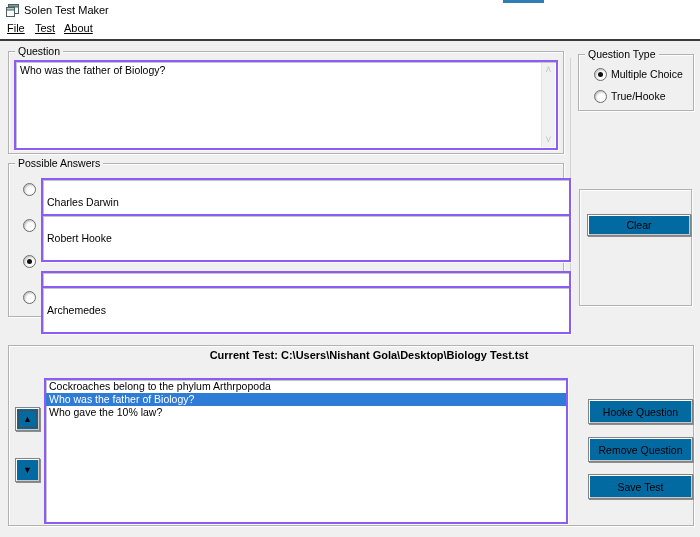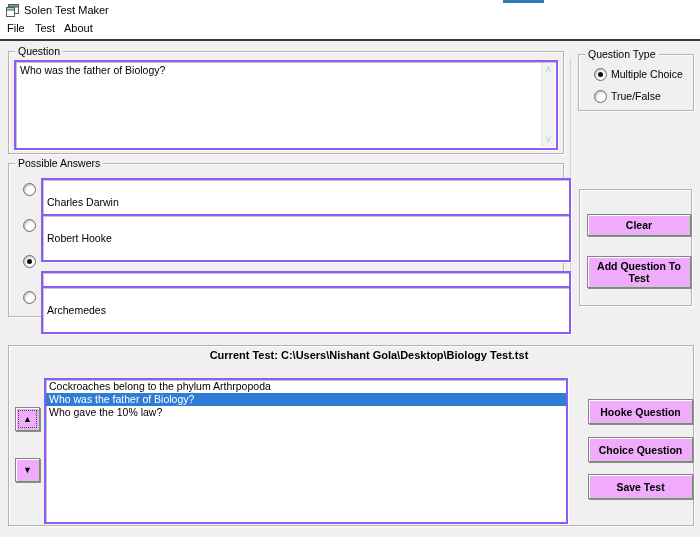--- a/index.html
+++ b/index.html
@@ -7,21 +7,21 @@
        font-family:"Liberation Sans","DejaVu Sans",sans-serif;
        -webkit-font-smoothing:antialiased;color:#000;}
   #app{position:relative;width:700px;height:537px;background:#f0f0f0;font-size:10.5px;}
 
   
   .chrome{position:absolute;left:0;top:0;width:700px;height:39px;background:#ffffff;padding-left:23px;}
   .titlebar{position:absolute;left:0;top:0;height:20px;width:100%;}
   .appicon{position:absolute;left:6px;top:4px;width:13px;height:13px;}
   .apptitle{position:absolute;left:24px;top:4px;font-size:11px;}
   .menubar{position:absolute;left:0;top:20px;height:18px;width:100%;}
-  .menuitem{position:absolute;top:2px;font-size:11px;cursor:default;}
+  .menuitem{position:absolute;top:2px;font-size:11px;cursor:default;text-decoration:underline;}
   .chrome-divider{position:absolute;left:0;top:39px;width:700px;height:2px;background:#3a3a3a;}
   .blue-fragment{position:absolute;left:503px;top:0;width:41px;height:3px;background:#2f7db5;}
 
   
   .groupbox{position:absolute;border:1px solid #b2b2b2;box-shadow:1px 1px 0 #fdfdfd inset, 1px 1px 0 #fdfdfd;}
   .caption{position:absolute;top:-7px;left:6px;background:#f0f0f0;padding:0 3px;font-size:10.5px;white-space:nowrap;}
 
   
   .sunken{background:#ffffff;border:2px solid #8b5cf6;box-shadow:inset 1px 1px 0 rgba(90,90,90,.35), 1px 1px 0 #fbfbfb;}
   .qtext{position:absolute;left:5px;top:8px;right:5px;bottom:3px;padding:2px 16px 2px 4px;font-size:10.5px;line-height:13px;}
@@ -33,24 +33,24 @@
   .radio{position:absolute;width:11px;height:11px;border-radius:50%;background:#fdfdfd;
          border:1px solid #6c6c6c;box-shadow:inset 1px 1px 2px rgba(0,0,0,.28);}
   .radio.checked::after{content:'';position:absolute;left:3px;top:3px;width:5px;height:5px;border-radius:50%;background:#101010;}
   .radiolabel{position:absolute;font-size:10.5px;white-space:nowrap;}
 
   
   .ansinput{position:absolute;left:32px;width:518px;height:18px;font-size:10.5px;
             font-family:"Liberation Sans","DejaVu Sans",sans-serif;padding:13px 4px;outline:none;}
 
   
-  .btn{position:absolute;background:#f0abfc;border:1px solid #848484;
+  .btn{position:absolute;background:#0369a1;border:1px solid #848484;
        box-shadow:inset 1px 1px 0 #ffffff, inset -1px -1px 0 #c9c9c9, 1px 1px 0 #8d8d8d;
        font-size:10.5px;display:flex;align-items:center;justify-content:center;
-       text-align:center;line-height:12px;cursor:default;font-weight:bold;}
+       text-align:center;line-height:12px;cursor:default;}
 
   
   .listbox{position:absolute;background:#fff;overflow:hidden;}
   .listitem{height:13px;line-height:13px;padding-left:3px;font-size:10.5px;white-space:nowrap;}
   .listitem.selected{background:#2e7cd6;color:#ffffff;}
   .arrowbtn{font-size:9px;}
   .arrowbtn.focused{outline:1px dotted #444;outline-offset:-4px;}
 
   .panel-title{position:absolute;left:36px;right:0;top:3px;text-align:center;font-weight:bold;font-size:11px;white-space:nowrap;}
 
@@ -90,54 +90,53 @@
         <div class="sarrow dn">˅</div>
       </div>
     </div>
   </div>
 
   <div class="groupbox" style="left:578px;top:54px;width:114px;height:55px;">
     <span class="caption">Question Type</span>
     <span class="radio checked" style="left:15px;top:13px;"></span>
     <span class="radiolabel" style="left:32px;top:13px;">Multiple Choice</span>
     <span class="radio" style="left:15px;top:35px;"></span>
-    <span class="radiolabel" style="left:32px;top:35px;">True/False</span>
+    <span class="radiolabel" style="left:32px;top:35px;">True/Hooke</span>
   </div>
 
   <div class="groupbox" style="left:8px;top:163px;width:554px;height:152px;">
     <span class="caption">Possible Answers</span>
 
     <span class="radio" style="left:14px;top:19px;"></span>
     <input class="ansinput sunken" style="top: 14px;" value="Charles Darwin">
 
     <span class="radio" style="left:14px;top:55px;"></span>
     <input class="ansinput sunken" style="top: 50px;" value="Robert Hooke">
 
     <span class="radio checked" style="left:14px;top:91px;"></span>
     <input class="ansinput sunken" style="top: 86px; margin-top: 21px;" value="Aristotle">
 
     <span class="radio" style="left:14px;top:127px;"></span>
     <input class="ansinput sunken" style="top: 122px;" value="Archemedes">
   </div>
 
   <div class="groupbox" style="left:579px;top:189px;width:111px;height:115px;">
     <div class="btn" style="left:7px;top:24px;width:102px;height:20px;">Clear</div>
-    <div class="btn" style="left:7px;top:66px;width:102px;height:30px;">Add Question To Test</div>
   </div>
 
   <div class="groupbox" style="left:8px;top:345px;width:684px;height:179px;">
     <div class="panel-title">Current Test: C:\Users\Nishant Gola\Desktop\Biology Test.tst</div>
 
     <div class="btn arrowbtn focused" style="left:6px;top:61px;width:23px;height:22px;">▲</div>
     <div class="btn arrowbtn" style="left:6px;top:112px;width:23px;height:22px;">▼</div>
 
     <div class="listbox sunken" style="left:35px;top:32px;width:520px;height:142px;">
       <div class="listitem">Cockroaches belong to the phylum Arthrpopoda</div>
       <div class="listitem selected">Who was the father of Biology?</div>
       <div class="listitem">Who gave the 10% law?</div>
     </div>
 
     <div class="btn" style="left:579px;top:53px;width:103px;height:23px;">Hooke Question</div>
-    <div class="btn" style="left:579px;top:91px;width:103px;height:23px;">Choice Question</div>
+    <div class="btn" style="left:579px;top:91px;width:103px;height:23px;">Remove Question</div>
     <div class="btn" style="left:579px;top:128px;width:103px;height:23px;">Save Test</div>
   </div>
 
 </div>
 
 </body></html>

